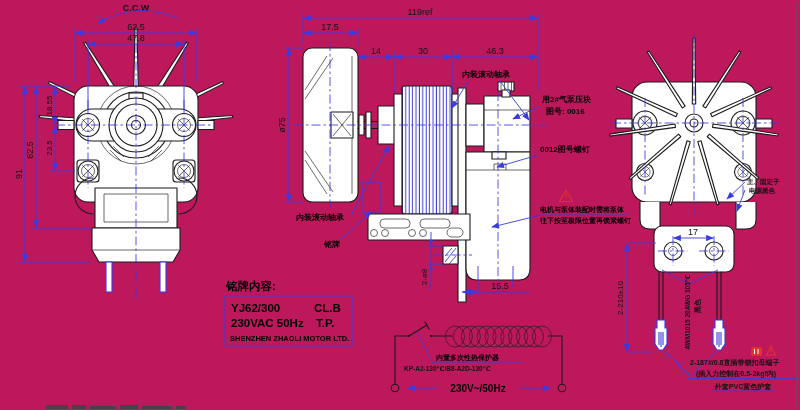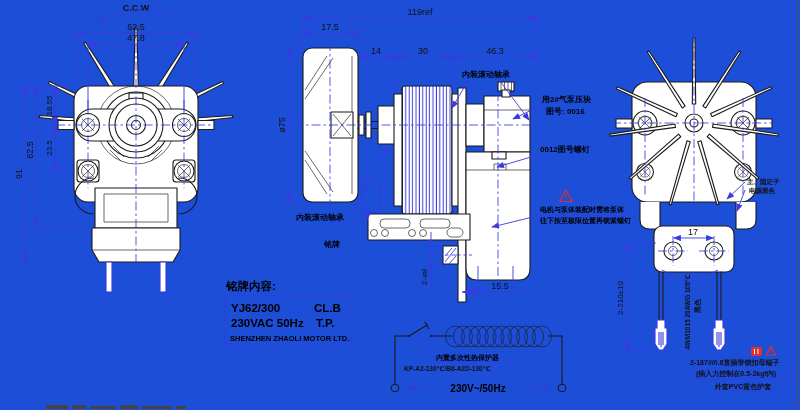--- a/index.html
+++ b/index.html
@@ -1,16 +1,16 @@
 <!DOCTYPE html>
 <html><head>
 <meta charset="utf-8">
 <style>
   html,body{margin:0;padding:0;background:#fff;}
-  .page{width:800px;height:410px;position:relative;background:#1d4ed8;overflow:hidden;}
+  .page{width:800px;height:410px;position:relative;background:#be185d;overflow:hidden;}
   svg{display:block;}
   svg text{font-family:"Liberation Sans","DejaVu Sans",sans-serif;fill:#111;}
   .k  {stroke:#1a1a1a;fill:none;stroke-width:1.1;stroke-linejoin:round;stroke-linecap:round;}
   .kf {stroke:#1a1a1a;fill:#ffffff;stroke-width:1.1;stroke-linejoin:round;}
   .kt {stroke:#1a1a1a;fill:none;stroke-width:0.65;stroke-linejoin:round;}
   .b  {stroke:#3a3ae0;fill:none;stroke-width:0.9;}
   .bw {stroke:#3a3ae0;fill:#ffffff;stroke-width:1.1;}
   .bd {stroke:#3a3ae0;fill:none;stroke-width:0.85;stroke-dasharray:9 3 2.5 3;}
   .bf {fill:#3a3ae0;stroke:none;}
   .red{stroke:#e03030;fill:none;stroke-width:1.1;stroke-linejoin:round;}

